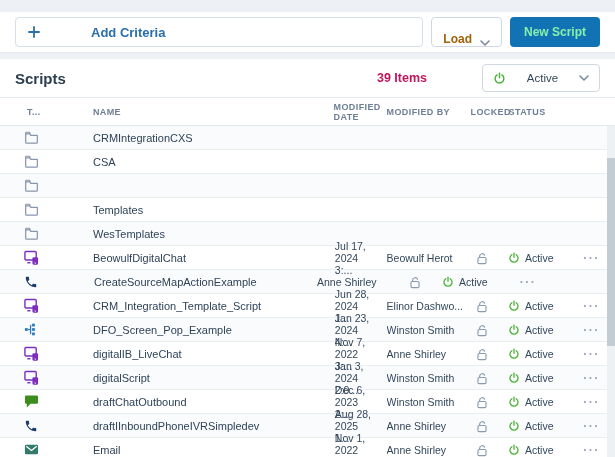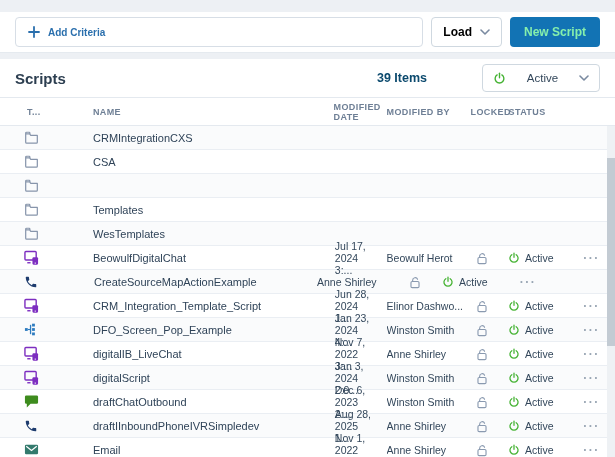--- a/index.html
+++ b/index.html
@@ -3,30 +3,30 @@
 <meta charset="utf-8">
 <style>
   * { margin:0; padding:0; box-sizing:border-box; }
   html,body { width:615px; height:457px; overflow:hidden; background:#fff;
     font-family:"Liberation Sans", sans-serif; color:#33475b; }
   .top-strip { height:12px; background:#edf0f4; }
   .toolbar { height:40px; display:flex; align-items:center; gap:8px; padding:0 15px; background:#fff; }
   .criteria-box { flex:1; height:30px; border:1px solid #d7dee6; border-radius:4px;
     display:flex; align-items:center; padding:0 12px; gap:8px; background:#fff; cursor:pointer; }
   .criteria-box .plus { color:#2a6fad; }
-  .criteria-label { color:#2a6fad; font-size:10px; font-weight:bold; }
+  .criteria-label { color:#2a6fad; font-size:13px; font-weight:bold;margin-left:43px; }
   .btn { height:30px; border-radius:4px; display:flex; align-items:center; justify-content:center;
     font-size:12px; font-weight:bold; cursor:pointer; }
-  .btn-load { border:1px solid #cfd8e0; background:#fff; color:#000000; padding:0 11px; gap:8px; }
+  .btn-load { border:1px solid #cfd8e0; background:#fff; color:#a16207; padding:0 11px; gap:8px;align-items:flex-end; }
   .btn-primary { background:#1273b4; color:#86efac; padding:0 14px; border:none; }
   .gap-strip { height:7px; background:#edf0f4; border-top:1px solid #e5eaef; }
   .panel-header { height:39px; display:flex; align-items:center; padding:0 15px; border-bottom:1px solid #e4e9ef; background:#fff;gap:43px; }
   .panel-title { font-size:15px; font-weight:bold; color:#2c3e50; }
   .spacer { flex:1; }
-  .items-count { font-size:12.5px; font-weight:bold; color:#0c4a6e; margin-right:12px; }
+  .items-count { font-size:12.5px; font-weight:bold; color:#be185d; margin-right:12px; }
   .filter-dd { width:118px; height:28px; border:1px solid #cfd8e0; border-radius:4px;
     display:flex; align-items:center; justify-content:space-between; padding:0 10px; cursor:pointer; background:#fff; }
   .filter-label { font-size:11.5px; color:#33475b; }
   .col-header { height:28px; display:flex; align-items:center; padding:0 10px 0 15px;
     border-bottom:1px solid #e4e9ef; background:#fff; }
   .col-header .cell { font-size:9px; font-weight:bold; letter-spacing:.4px; color:#6e7f95; }
   .cell-type   { width:43px; padding-left:12px; }
   .cell-name   { width:212px; overflow:hidden; white-space:nowrap; text-overflow:ellipsis;margin-left:36px; }
   .cell-date   { width:78px;padding-left:36px; }
   .cell-by     { width:87px; overflow:hidden; white-space:nowrap;margin-left:11px; }

